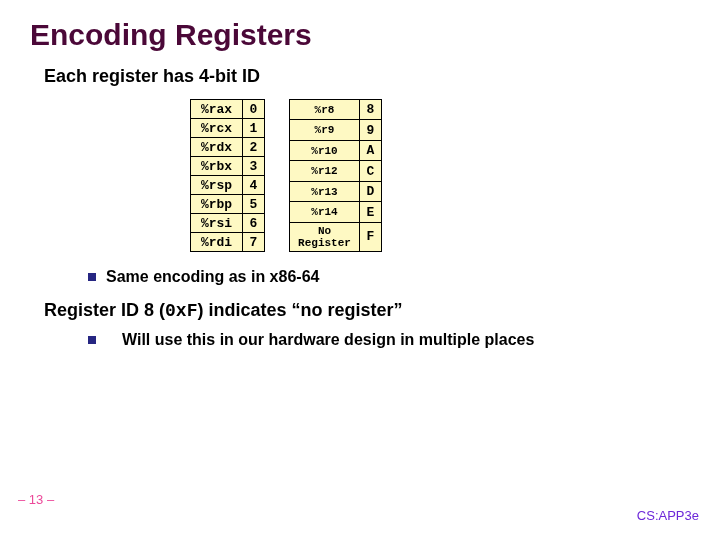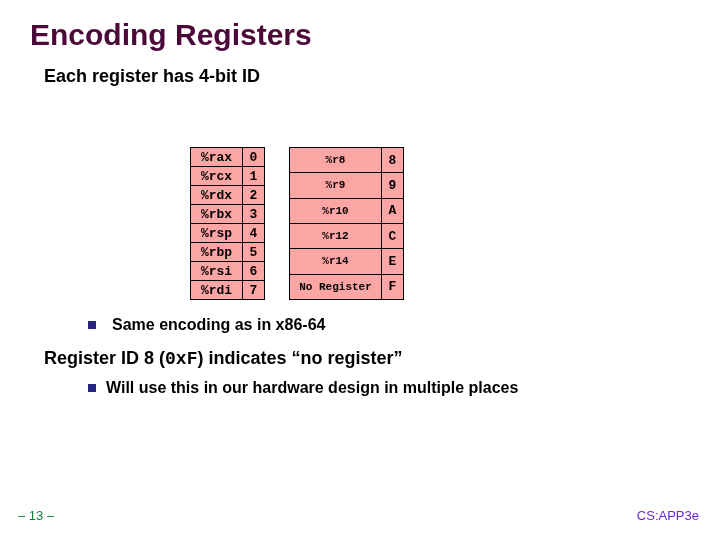--- a/index.html
+++ b/index.html
@@ -23,46 +23,45 @@
     font-weight: bold;
     margin: 4px 0 12px 14px;
   }
   .tables {
     display: flex;
     gap: 24px;
     margin-left: 160px;
   }
   table {
     border-collapse: collapse;
-    background: #fca5a5;
-    margin-top: 48px;
+    background: #fef9c3;
   }
   td {
     border: 1px solid #000;
     text-align: center;
     font-family: "Courier New", Courier, monospace;
     font-weight: bold;
     font-size: 13px;
     color: #000;
     padding: 1px 4px;
     height: 19px;
   }
   .reg { width: 52px; }
-  .regw { width: 92px; font-size: 11px; }
+  .regw { width: 70px; font-size: 11px; }
   .idc { width: 22px; }
   .bullet-row {
     display: flex;
     align-items: center;
-    gap: 16px;
+    gap: 10px;
     margin: 16px 0 14px 58px;
   }
   .bullet-row2 {
     display: flex;
     align-items: center;
-    gap: 10px;
+    gap: 26px;
     margin: 10px 0 0 58px;
   }
   .sq {
     width: 8px;
     height: 8px;
     background: #262682;
     flex-shrink: 0;
   }
   .bullet-text {
     font-size: 16px;
@@ -74,23 +73,23 @@
     font-size: 18px;
     font-weight: bold;
     margin-left: 14px;
   }
   .mono {
     font-family: "Courier New", Courier, monospace;
   }
   .footer-left {
     position: absolute;
     left: 18px;
-    bottom: 16px;
+    bottom: 32px;
     font-size: 13px;
-    color: #15803d;
+    color: #ec4899;
   }
   .footer-right {
     position: absolute;
     right: 20px;
     bottom: 16px;
     font-size: 13px;
     color: #6d28d9;
   }
 </style>
 </head>
@@ -148,20 +147,24 @@
         </tr>
     <tr>
           <td class="regw">%r10</td>
           <td class="idc">A</td>
         </tr>
     <tr>
           <td class="regw">%r12</td>
           <td class="idc">C</td>
         </tr>
     <tr>
+          <td class="regw">%r13</td>
+          <td class="idc">D</td>
+        </tr>
+    <tr>
           <td class="regw">%r14</td>
           <td class="idc">E</td>
         </tr>
     <tr>
           <td class="regw">No Register</td>
           <td class="idc">F</td>
         </tr>
   </tbody>
     </table>
 </div>

